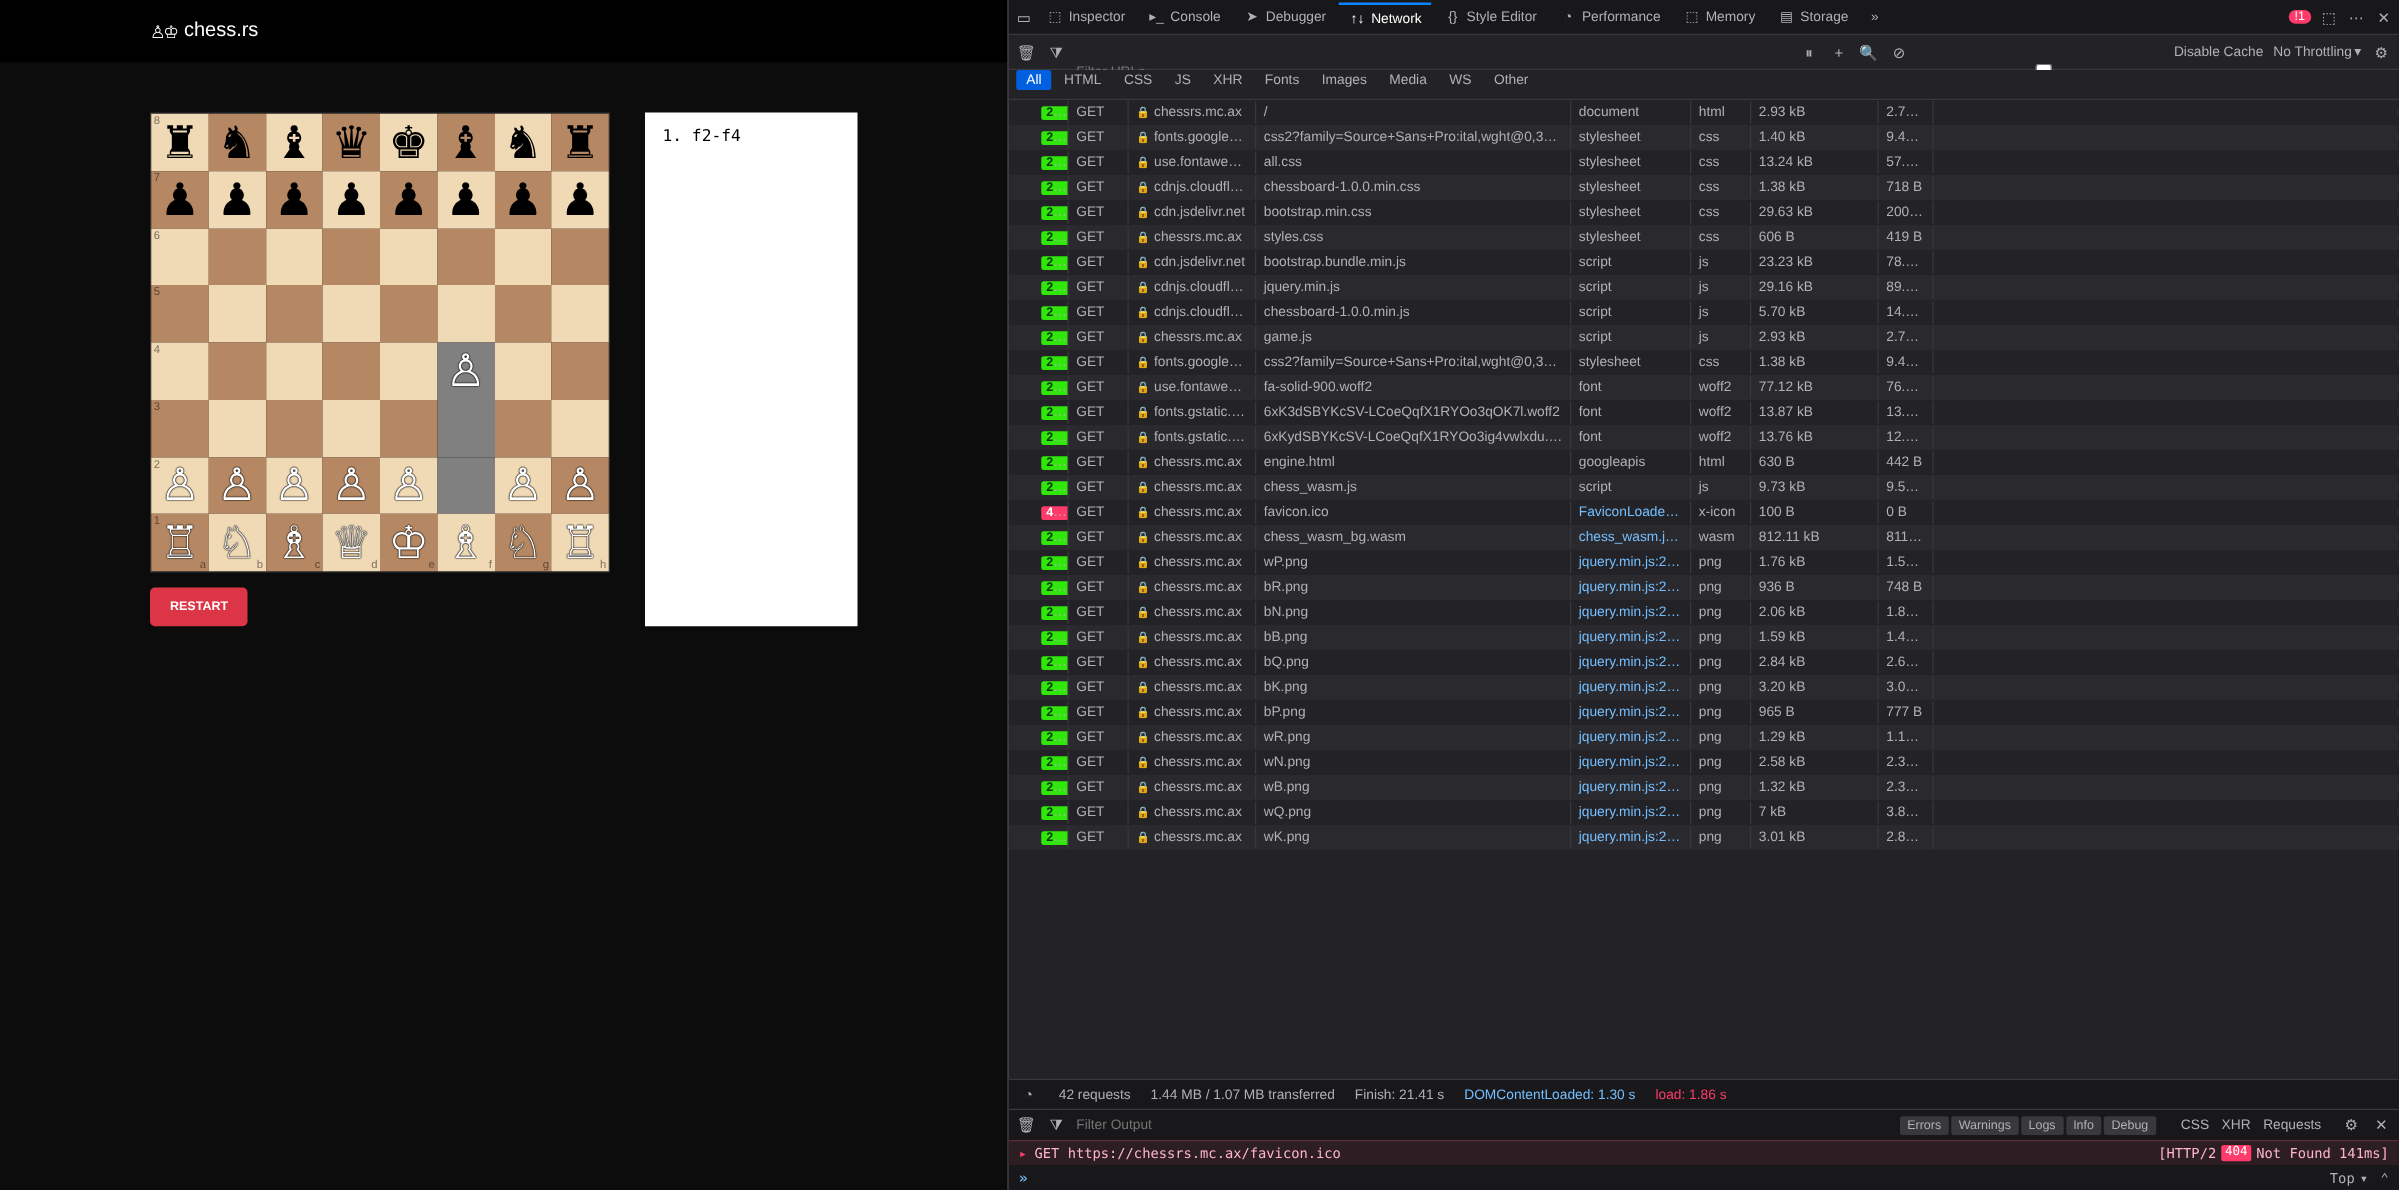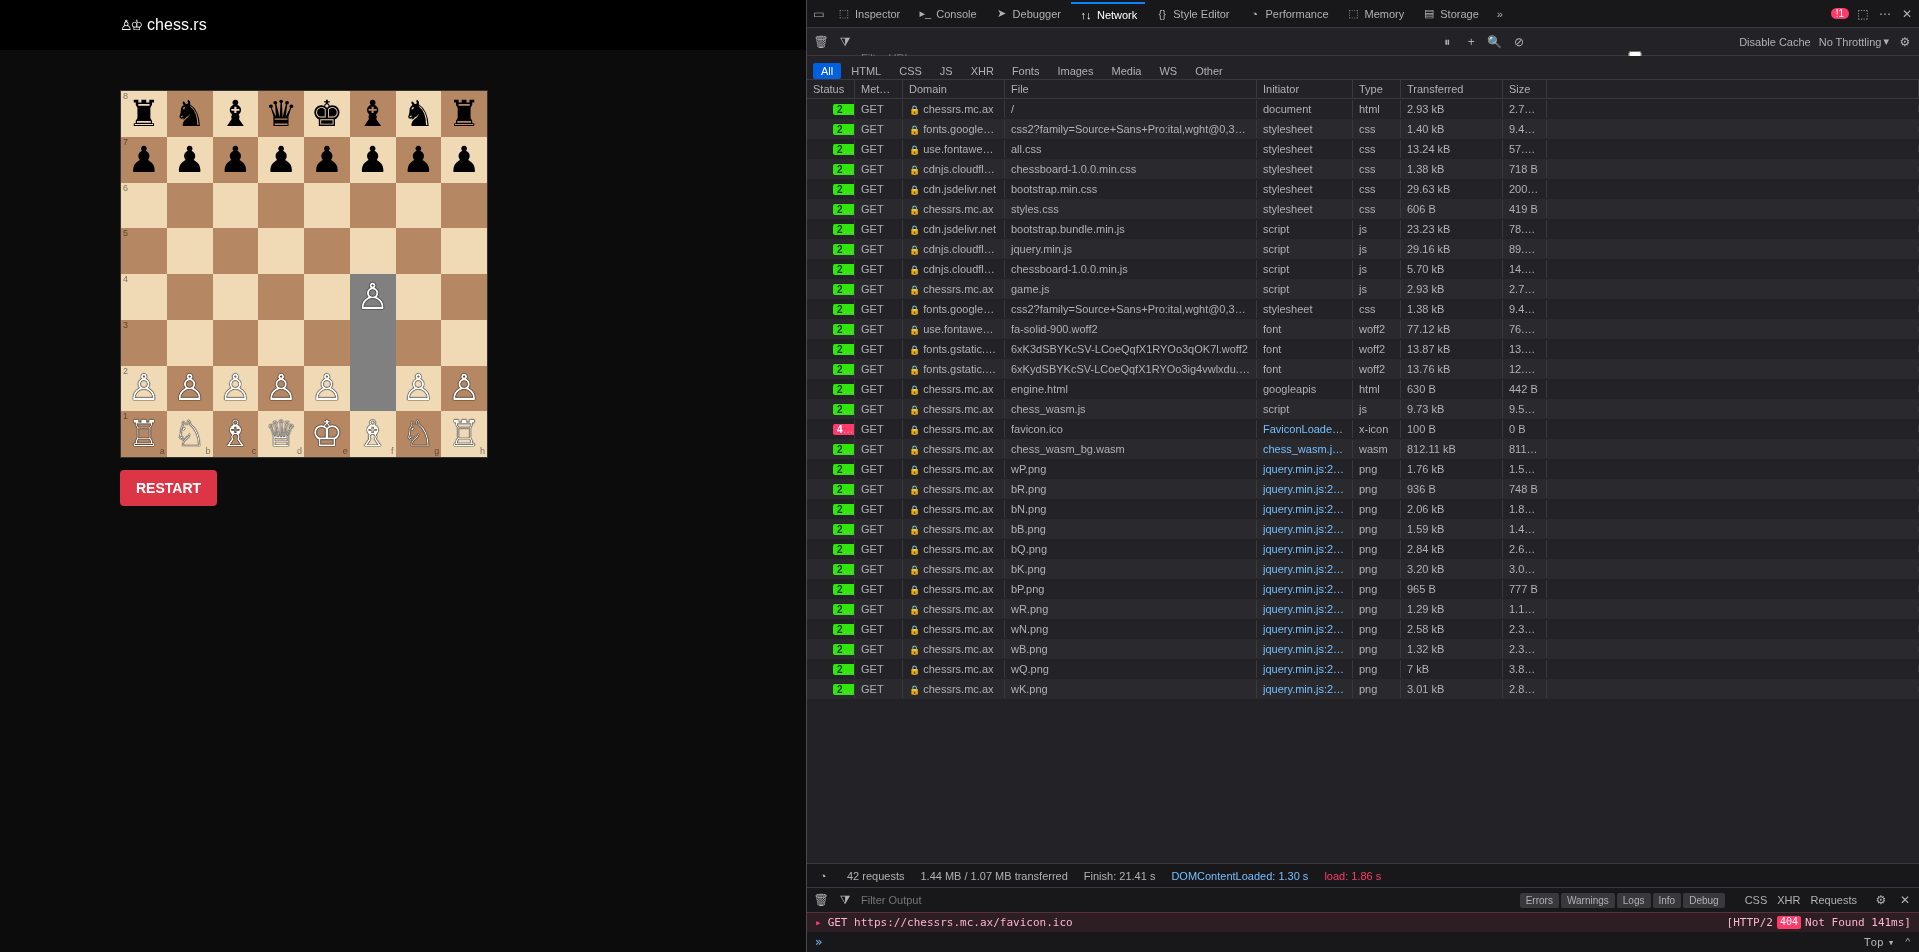--- a/index.html
+++ b/index.html
@@ -14,35 +14,35 @@
 .board { width: 368px; height: 368px; display: grid; grid-template-columns: repeat(8, 1fr); grid-template-rows: repeat(8, 1fr); border: 1px solid #333; position: relative; }
 .sq { display: flex; align-items: center; justify-content: center; font-size: 36px; line-height: 1; position: relative; }
 .light { background: #f0d9b5; }
 .dark { background: #b58863; }
 .hl { background: #808080 !important; }
 .coord-rank { position: absolute; top: 1px; left: 2px; font-size: 9px; color: rgba(0,0,0,0.5); }
 .coord-file { position: absolute; bottom: 1px; right: 2px; font-size: 9px; color: rgba(0,0,0,0.5); }
 .piece-w { color: #fff; text-shadow: 0 0 1px #000, 0 0 1px #000, 0 0 1px #000; }
 .piece-b { color: #000; }
 .moves-panel { width: 175px; background: #fff; color: #000; padding: 12px 14px; font-family: ui-monospace, monospace; font-size: 13px; }
-.restart-btn { background: #dc3545; color: #fff; border: none; padding: 10px 16px; font-weight: bold; font-size: 14px; border-radius: 4px; cursor: pointer; width: fit-content; }
+.restart-btn { background: #dc3545; color: #fff; border: none; padding: 10px 16px; font-weight: bold; font-size: 10px; border-radius: 4px; cursor: pointer; width: fit-content; }
 .devtools { flex: 1; background: #232327; display: flex; flex-direction: column; border-left: 1px solid #4a4a4f; }
 .dt-tabs { height: 28px; background: #18181a; display: flex; align-items: center; border-bottom: 1px solid #38383d; padding: 0 4px; gap: 2px; }
 .dt-tab { padding: 4px 8px; font-size: 11px; color: #b1b1b3; display: flex; align-items: center; gap: 4px; cursor: pointer; white-space: nowrap; }
 .dt-tab.active { border-top: 2px solid #0a84ff; color: #fff; }
 .dt-tab-icon { width: 14px; height: 14px; display: inline-flex; align-items: center; justify-content: center; }
 .dt-right { margin-left: auto; display: flex; align-items: center; gap: 6px; }
 .err-badge { background: #ff3b6b; color: #fff; border-radius: 8px; padding: 0 5px; font-size: 10px; }
 .dt-toolbar { height: 28px; background: #232327; display: flex; align-items: center; padding: 0 6px; border-bottom: 1px solid #38383d; gap: 8px; }
 .dt-toolbar input { background: transparent; border: none; color: #b1b1b3; font-size: 11px; outline: none; width: 200px; margin-top: 32px; }
 .dt-toolbar-right { margin-left: auto; display: flex; align-items: center; gap: 8px; }
 .icon-btn { width: 16px; height: 16px; display: flex; align-items: center; justify-content: center; color: #b1b1b3; cursor: pointer; }
 .chk-label { display: flex; align-items: center; gap: 4px; font-size: 11px; }
 .throttle { color: #b1b1b3; font-size: 11px; display: flex; align-items: center; gap: 2px; }
-.dt-filters { height: 24px; background: #232327; display: flex; align-items: flex-end; padding: 0 6px; border-bottom: 1px solid #38383d; gap: 2px; }
+.dt-filters { height: 24px; background: #232327; display: flex; align-items: flex-start; padding: 0 6px; border-bottom: 1px solid #38383d; gap: 2px; }
 .filter-btn { padding: 2px 8px; font-size: 11px; color: #b1b1b3; border-radius: 2px; cursor: pointer; }
 .filter-btn.active { background: #0060df; color: #fff; }
 .net-table { flex: 1; overflow-y: auto; overflow-x: hidden; }
 .net-header { display: flex; background: #232327; border-bottom: 1px solid #38383d; position: sticky; top: 0; font-size: 11px; color: #b1b1b3; }
 .net-header > div, .net-row > div { padding: 3px 6px; border-right: 1px solid #38383d; overflow: hidden; white-space: nowrap; text-overflow: ellipsis; }
 .col-status { width: 48px; }
 .col-method { width: 48px; }
 .col-domain { width: 102px; }
 .col-file { width: 252px; }
 .col-initiator { width: 96px; }
@@ -230,20 +230,23 @@
               <span class="piece-w">♘</span>
               <span class="coord-file">g</span>
             </div>
             <div class="sq light">
               <span class="piece-w">♖</span>
               <span class="coord-file">h</span>
             </div>
           </div>
         <button class="restart-btn">RESTART</button>
       </div>
+      <div class="moves-panel">
+        <div>1. f2-f4</div>
+      </div>
     </div>
   </div>
 
   <div class="devtools">
     <div class="dt-tabs">
       <span class="icon-btn">▭</span>
       <div id="dt-tabs-holder" style="display:flex;gap:2px;">
           <div class="dt-tab"><span class="dt-tab-icon">⬚</span>Inspector</div>
           <div class="dt-tab"><span class="dt-tab-icon">▸_</span>Console</div>
           <div class="dt-tab"><span class="dt-tab-icon">➤</span>Debugger</div>
@@ -287,31 +290,20 @@
         <div class="filter-btn">JS</div>
         <div class="filter-btn">XHR</div>
         <div class="filter-btn">Fonts</div>
         <div class="filter-btn">Images</div>
         <div class="filter-btn">Media</div>
         <div class="filter-btn">WS</div>
         <div class="filter-btn">Other</div>
       </div>
 
     <div class="net-table">
-      <div class="net-header">
-        <div class="col-status">Status</div>
-        <div class="col-method">Method</div>
-        <div class="col-domain">Domain</div>
-        <div class="col-file">File</div>
-        <div class="col-initiator">Initiator</div>
-        <div class="col-type">Type</div>
-        <div class="col-transferred">Transferred</div>
-        <div class="col-size">Size</div>
-        <div class="col-wf"></div>
-      </div>
       <div id="net-rows">
           <div class="net-row">
             <div class="col-status"><span class="status-badge">200</span></div>
             <div class="col-method">GET</div>
             <div class="col-domain"><span class="lock">🔒</span>chessrs.mc.ax</div>
             <div class="col-file">/</div>
             <div class="col-initiator ">document</div>
             <div class="col-type">html</div>
             <div class="col-transferred">2.93 kB</div>
             <div class="col-size">2.74 kB</div>

